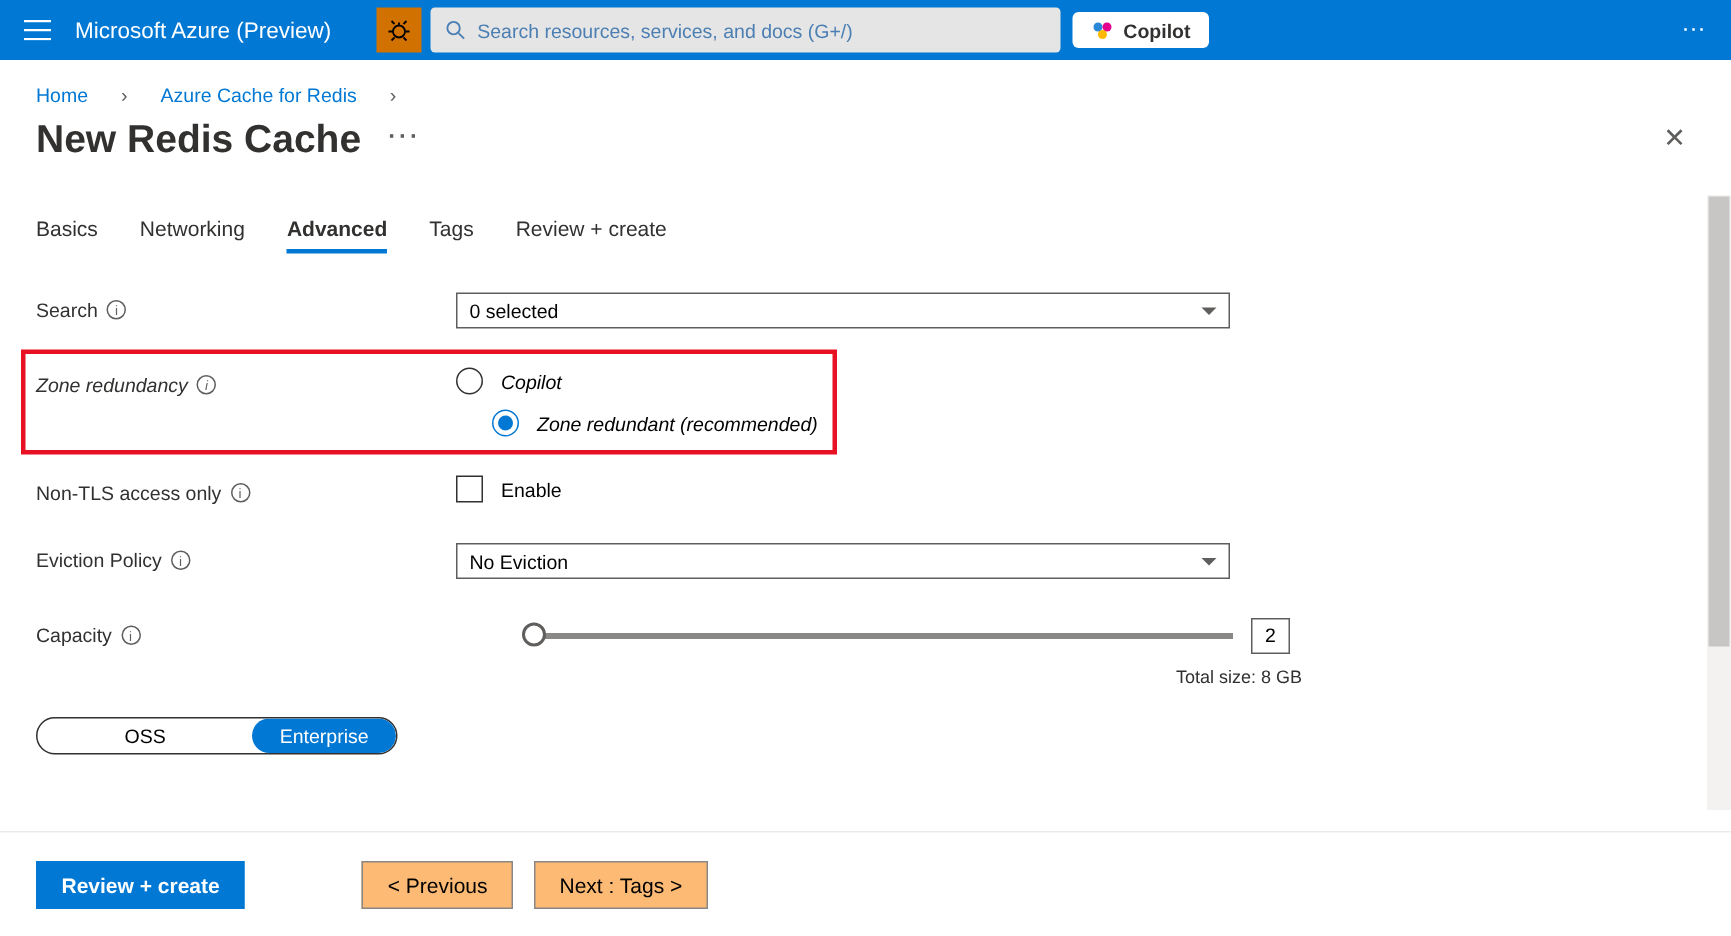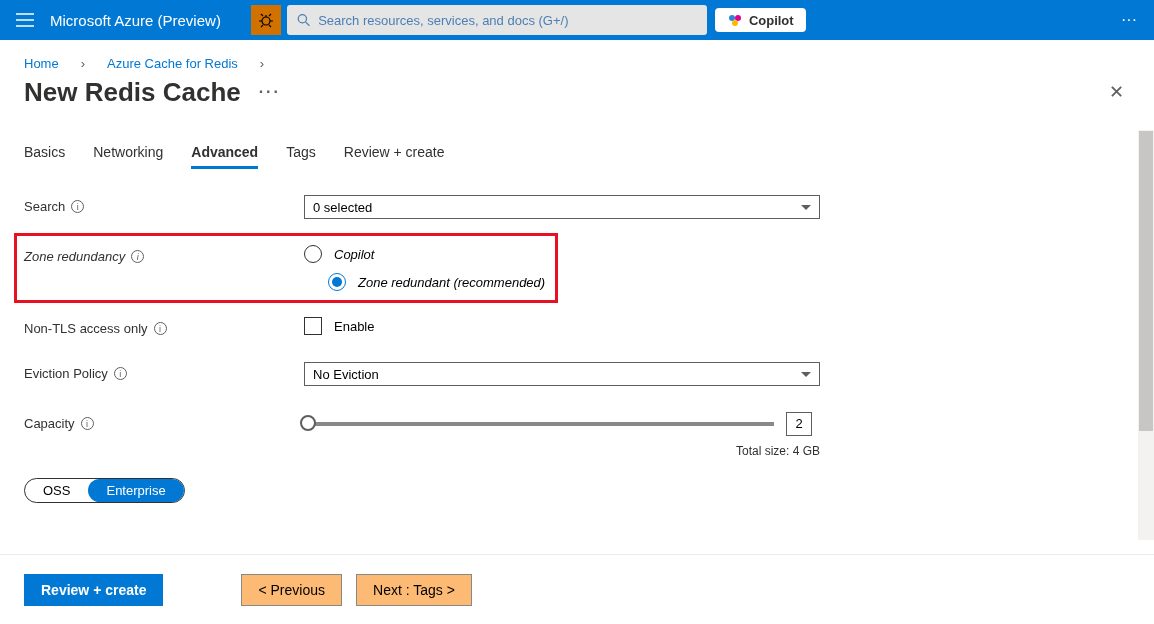--- a/index.html
+++ b/index.html
@@ -46,21 +46,21 @@
 .checkbox-row { display:flex; align-items:center; font-size:13px;}
 .checkbox { width:18px; height:18px; border:1px solid #323130; margin-right:12px; cursor:pointer;}
 
 .slider-area { display:flex; align-items:center;}
 .slider-track { height:4px; background:#8a8886; width:470px; position:relative; cursor:pointer;}
 .slider-thumb { width:16px; height:16px; background:#fff; border:2px solid #605e5c; border-radius:50%; position:absolute; left:-4px; top:-7px;}
 .slider-value { width:26px; height:24px; border:1px solid #605e5c; margin-left:12px; text-align:center; font-size:13px; line-height:22px;}
 .total-size { text-align:right; width:516px; font-size:12px; color:#323130; margin-top:8px;}
 
 .toggle-pill { display:inline-flex; border:1px solid #323130; border-radius:14px; overflow:hidden; font-size:13px;}
-.pill-seg { padding:4px 18px; cursor:pointer;}
+.pill-seg { padding:4px 18px; cursor:pointer;margin-left:40px;}
 .pill-seg.active { background:#0078d4; color:#fff; border-radius:14px;}
 
 .footer { position:absolute; bottom:0; left:0; right:0; height:70px; border-top:1px solid #edebe9; display:flex; align-items:center; padding:0 24px; gap:14px; background:#fff;}
 .btn { height:32px; padding:0 16px; font-size:14px; border:1px solid #8a8886; background:#fdba74; cursor:pointer; display:flex; align-items:center;}
 .btn.primary { background:#0078d4; color:#fff; border-color:#0078d4; font-weight:600;}
 
 .scrollbar-fake { position:absolute; right:0; top:130px; width:16px; height:410px; background:#f3f2f1;}
 .scrollbar-thumb { width:14px; height:300px; background:#c8c6c4; margin:1px;}
 
 .zone-highlight { position:absolute; border:3px solid #e81123; pointer-events:none;}
@@ -174,33 +174,33 @@
       <span class="info-icon">i</span>
     </div>
     <div class="form-control">
       <div class="dropdown">
         <span>No Eviction</span>
         <span class="chev-down"></span>
       </div>
     </div>
   </div>
 
-  <div class="form-row" style="margin-bottom:4px;">
+  <div class="form-row" style="margin-bottom:4px;gap:48px;">
     <div class="form-label">
       <span>Capacity</span>
       <span class="info-icon">i</span>
     </div>
     <div class="form-control">
       <div class="slider-area">
         <div class="slider-track">
           <div class="slider-thumb"></div>
         </div>
         <div class="slider-value">2</div>
       </div>
-      <div class="total-size">Total size: 4 GB</div>
+      <div class="total-size">Total size: 8 GB</div>
     </div>
   </div>
 
   <div class="form-row" style="margin-top:20px;">
     <div class="form-control">
       <div class="toggle-pill">
         <div class="pill-seg">OSS</div>
         <div class="pill-seg active">Enterprise</div>
       </div>
     </div>

